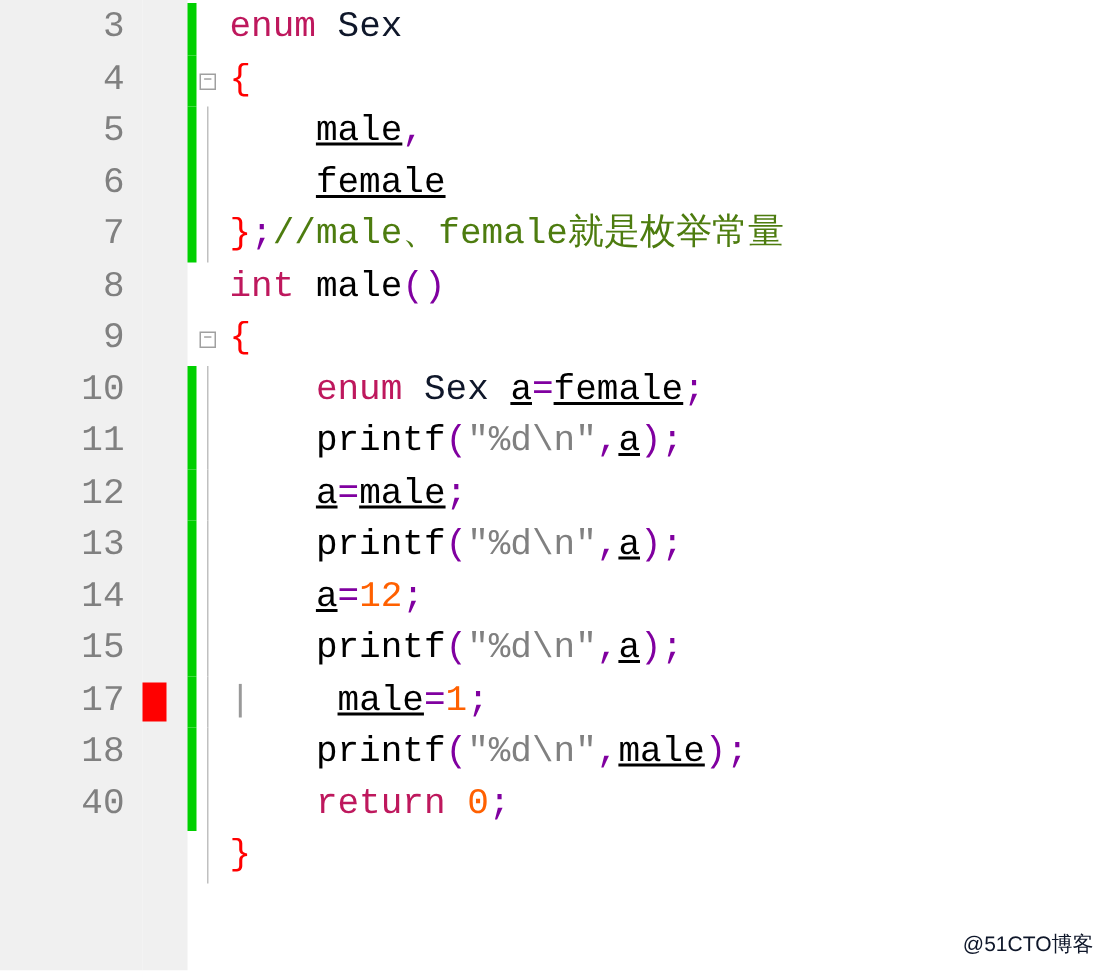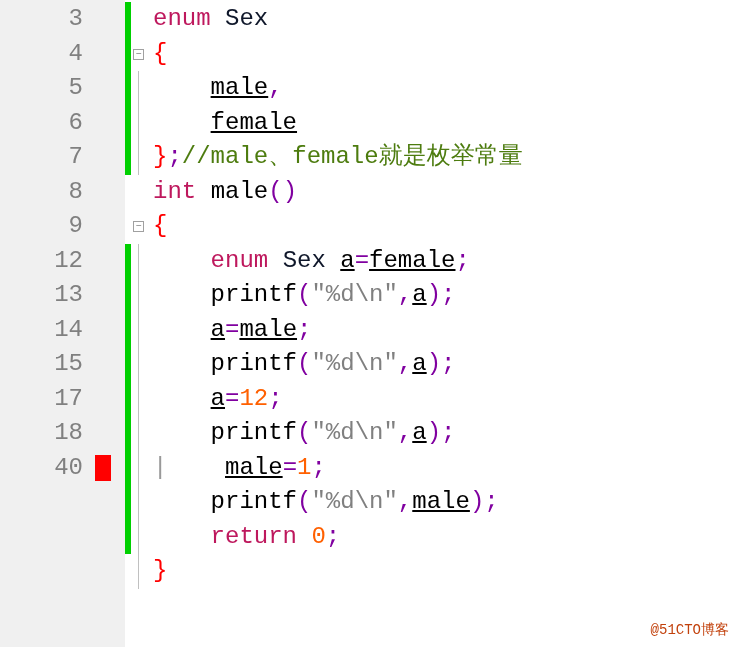--- a/index.html
+++ b/index.html
@@ -113,36 +113,38 @@
     .brace-close { color: #ff0000; }
     .semicolon { color: #8000a0; }
     .eq { color: #8000a0; }
     .comma { color: #8000a0; }
     .type { color: #0f172a; }
     .watermark {
       position: absolute;
       right: 8px;
       bottom: 8px;
       font-size: 14px;
-      color: #c2410c;
-      font-family: Liberation Mono, monospace;
+      color: #0f172a;
+      font-family: Liberation Sans, sans-serif;
     }
   </style>
 </head>
 <body>
 
 <div class="editor">
   <div class="gutter" id="gutter">
       <div class="line-number">3</div>
       <div class="line-number">4</div>
       <div class="line-number">5</div>
       <div class="line-number">6</div>
       <div class="line-number">7</div>
       <div class="line-number">8</div>
       <div class="line-number">9</div>
+      <div class="line-number">10</div>
+      <div class="line-number">11</div>
       <div class="line-number">12</div>
       <div class="line-number">13</div>
       <div class="line-number">14</div>
       <div class="line-number">15</div>
       <div class="line-number">17</div>
       <div class="line-number">18</div>
       <div class="line-number">40</div>
     </div>
   <div class="marker-area" id="markers">
       <div class="marker-cell"></div>

